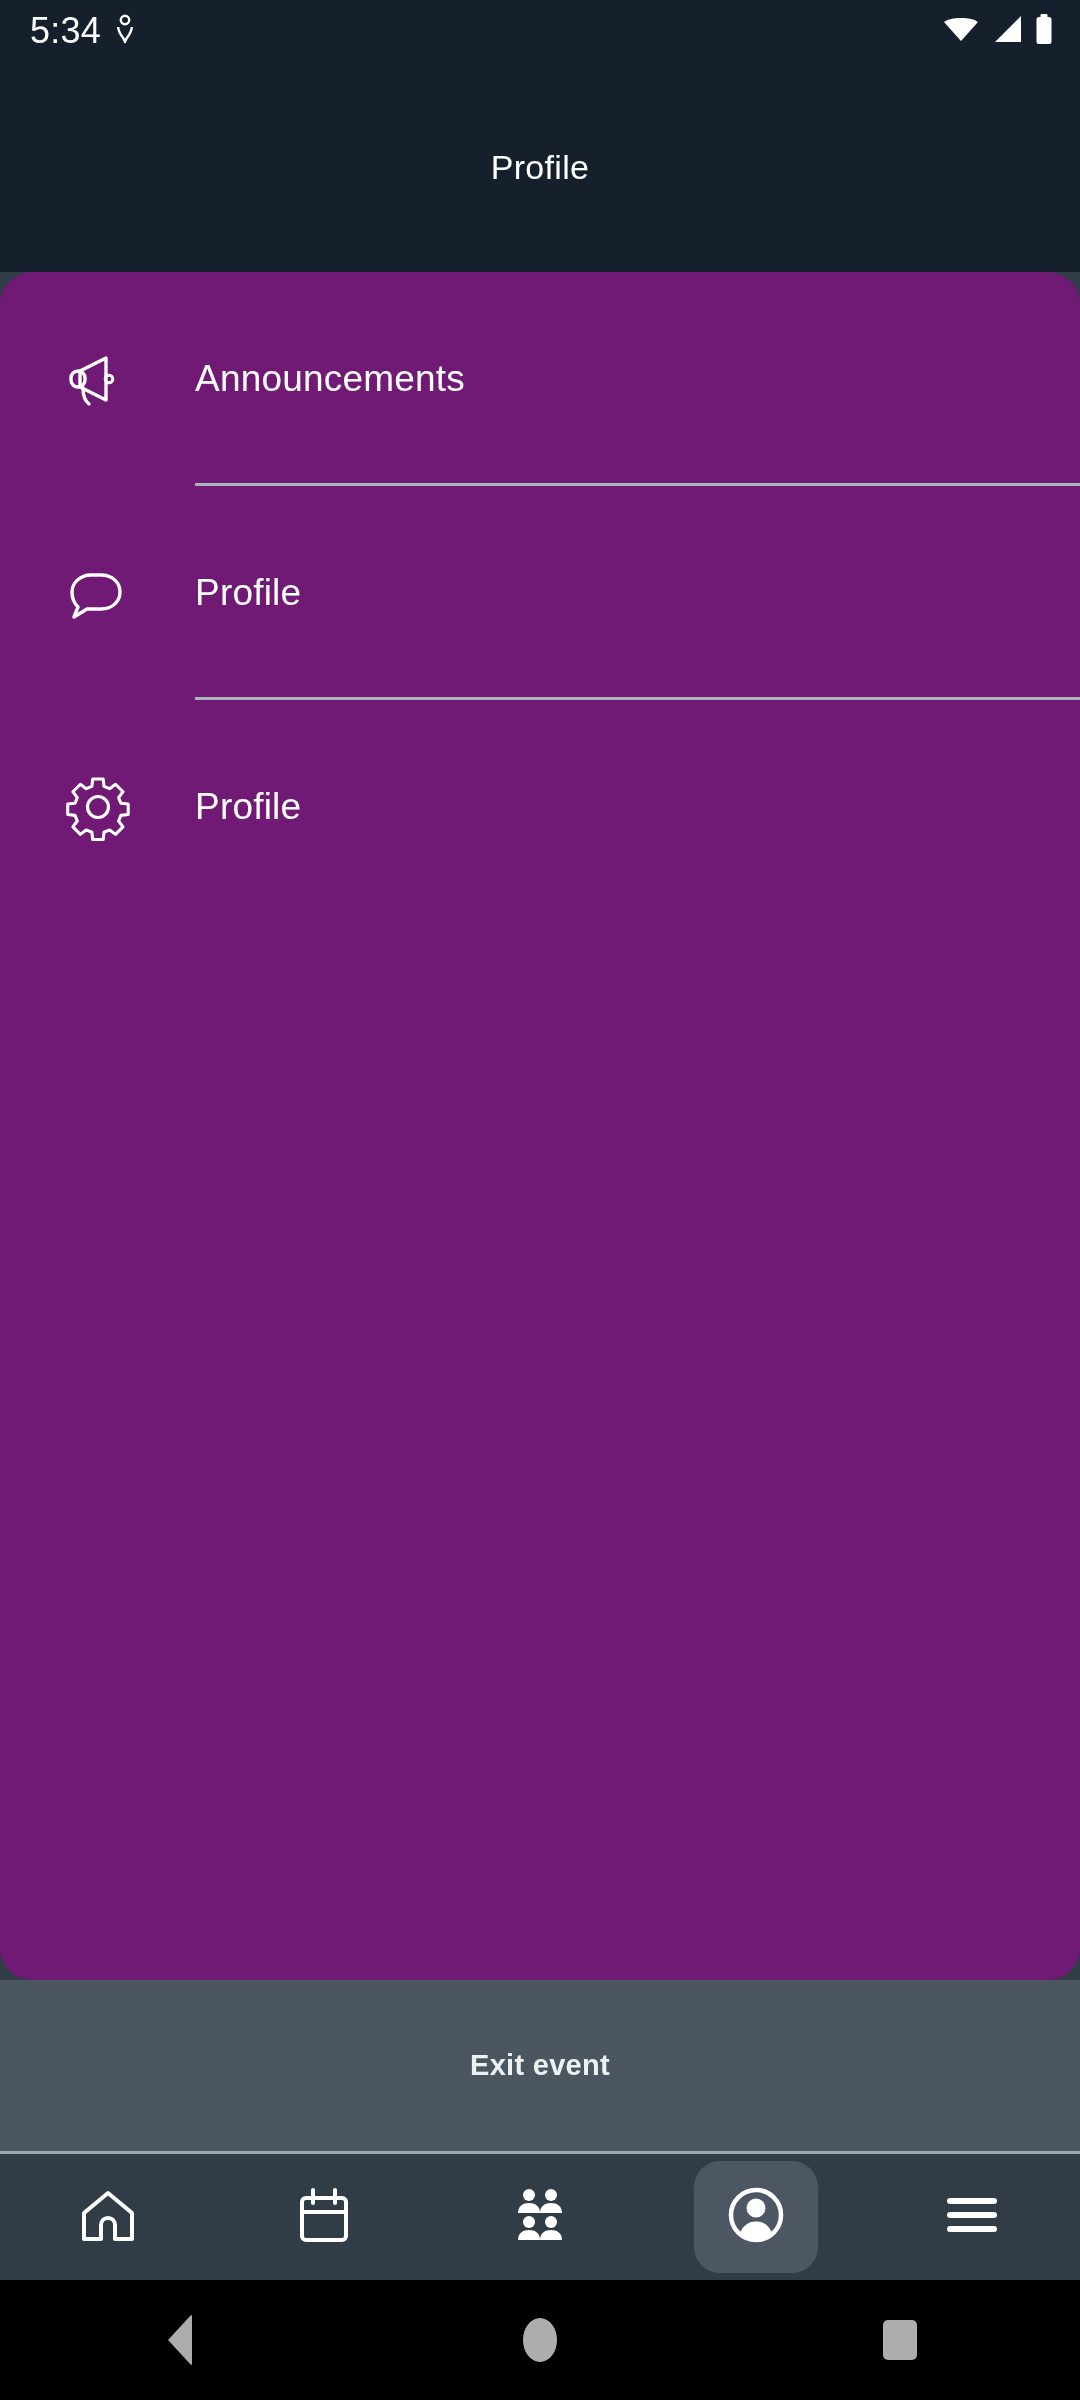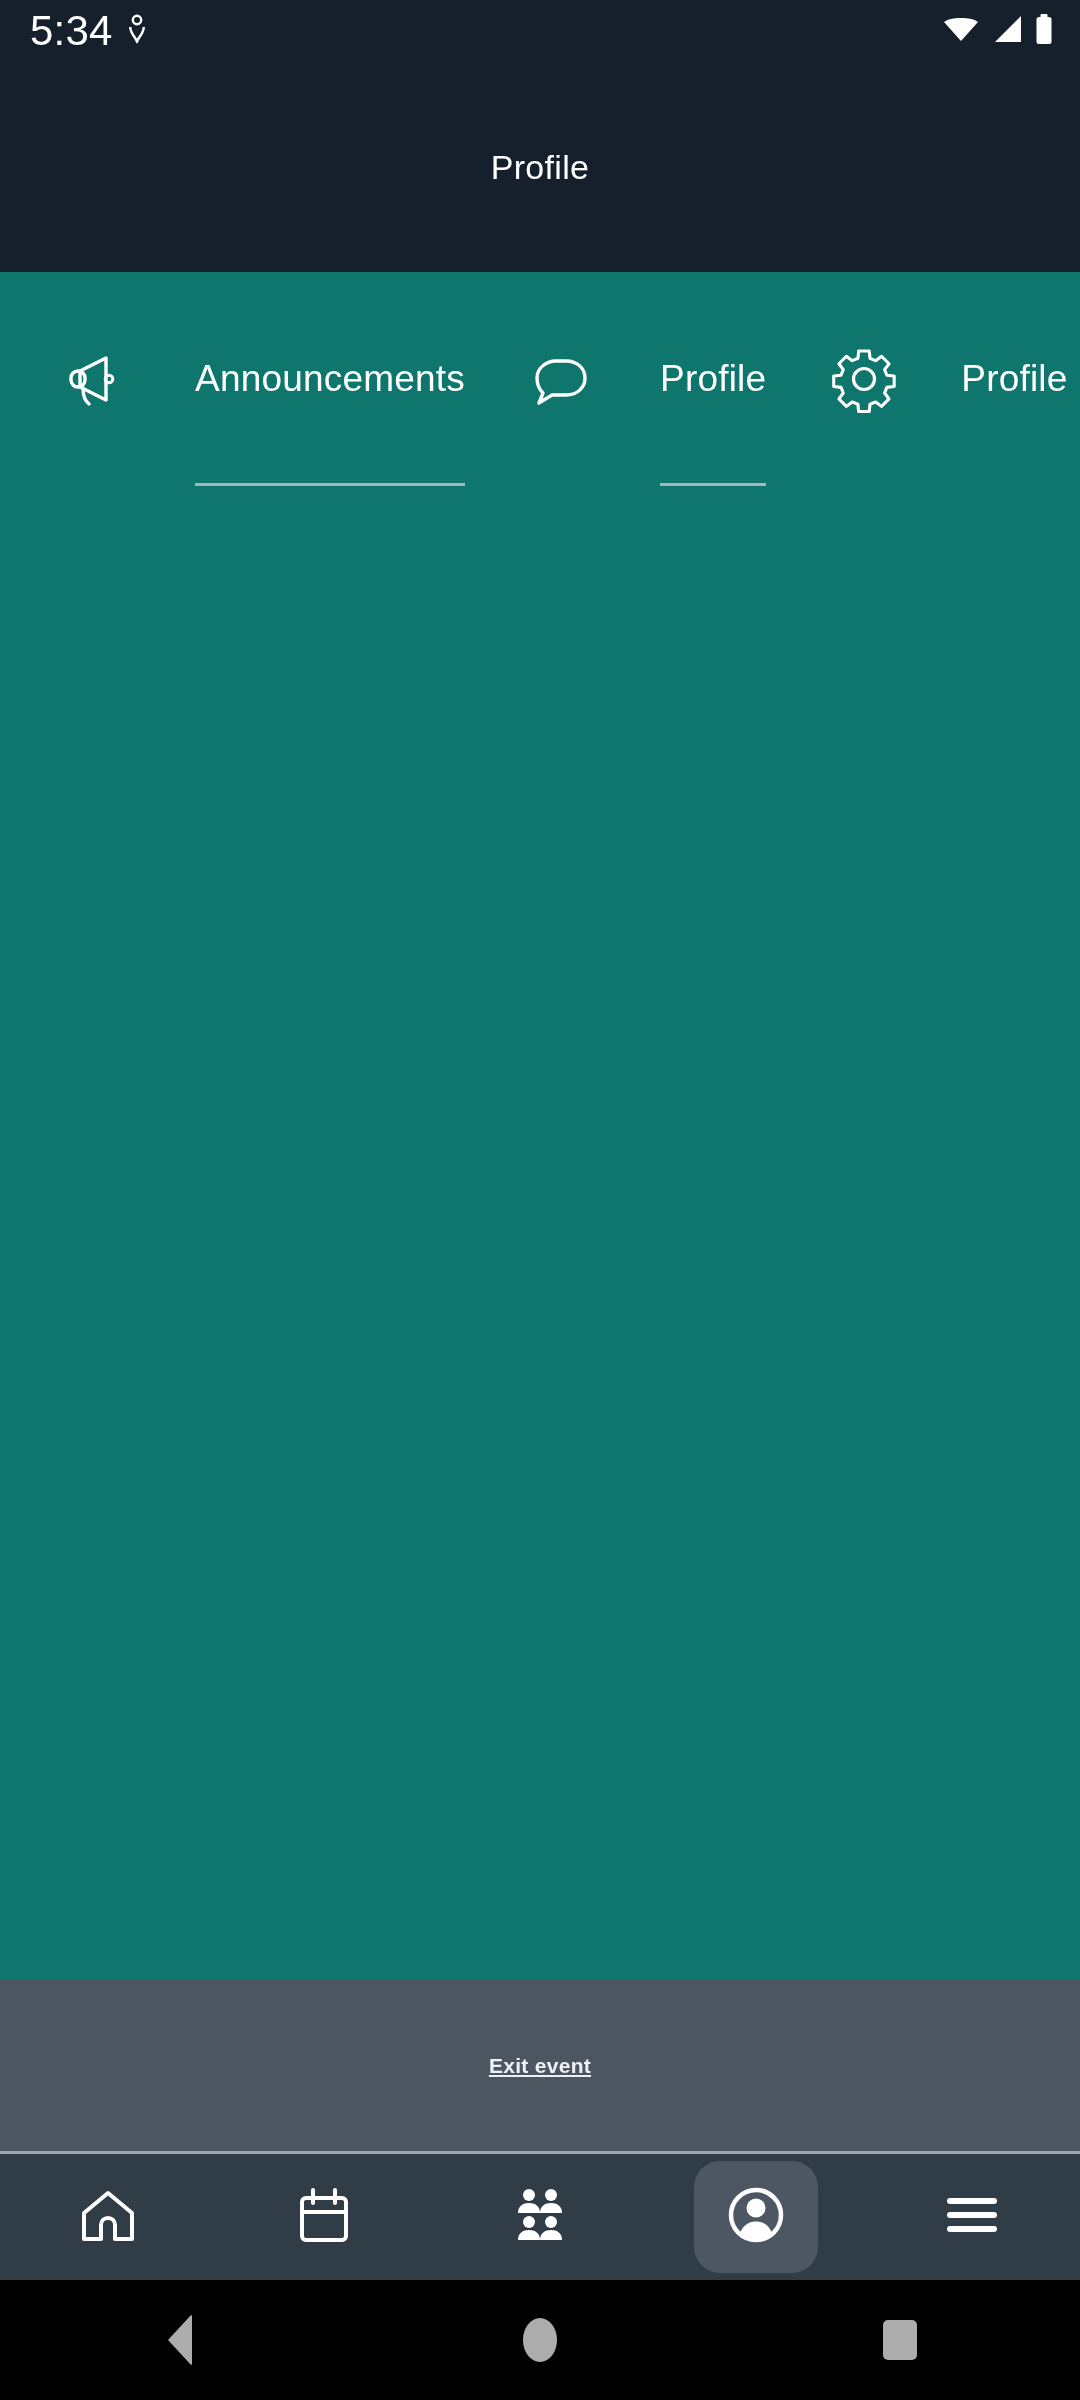--- a/index.html
+++ b/index.html
@@ -20,21 +20,21 @@
   .status-bar {
     height:62px;
     background:#15202c;
     display:flex; align-items:center;
     padding:0 26px 0 30px;
     flex:none;
   }
   .status-left { display:flex; align-items:center; gap:14px; }
   .status-time {
     color:#ffffff;
-    font-size:42px;
+    font-size:36px;
     letter-spacing:.2px;
     line-height:1;
   }
   .status-right { margin-left:auto; display:flex; align-items:center; gap:11px; }
   .status-icon { display:block; }
 
   
   .app-header {
     height:210px;
     background:#15202c;
@@ -44,23 +44,24 @@
   .app-title {
     color:#ffffff;
     font-size:34px;
     font-weight:400;
     letter-spacing:.3px;
   }
 
   
   .menu-list {
     flex:1 1 auto;
-    background:#0f766e;
-    display:flex; 
+    background:#701a75;
+    display:flex; flex-direction:column;
     min-height:0;
+    border-radius:32px;
   }
   .menu-item {
     height:214px;
     display:flex; align-items:center;
     position:relative;
     flex:none;
   }
   .menu-icon {
     width:195px;
     flex:none;
@@ -83,24 +84,23 @@
   
   .exit-bar {
     height:174px;
     background:#4c5661;
     display:flex; align-items:center; justify-content:center;
     border-bottom:3px solid #9aa6b0;
     flex:none;
   }
   .exit-label {
     color:#eef1f3;
-    font-size:21px;
+    font-size:29px;
     font-weight:bold;
     letter-spacing:.3px;
-    text-decoration:underline;
   }
 
   
   .bottom-nav {
     height:126px;
     background:#303c46;
     display:flex; align-items:center;
     flex:none;
   }
   .nav-item {

